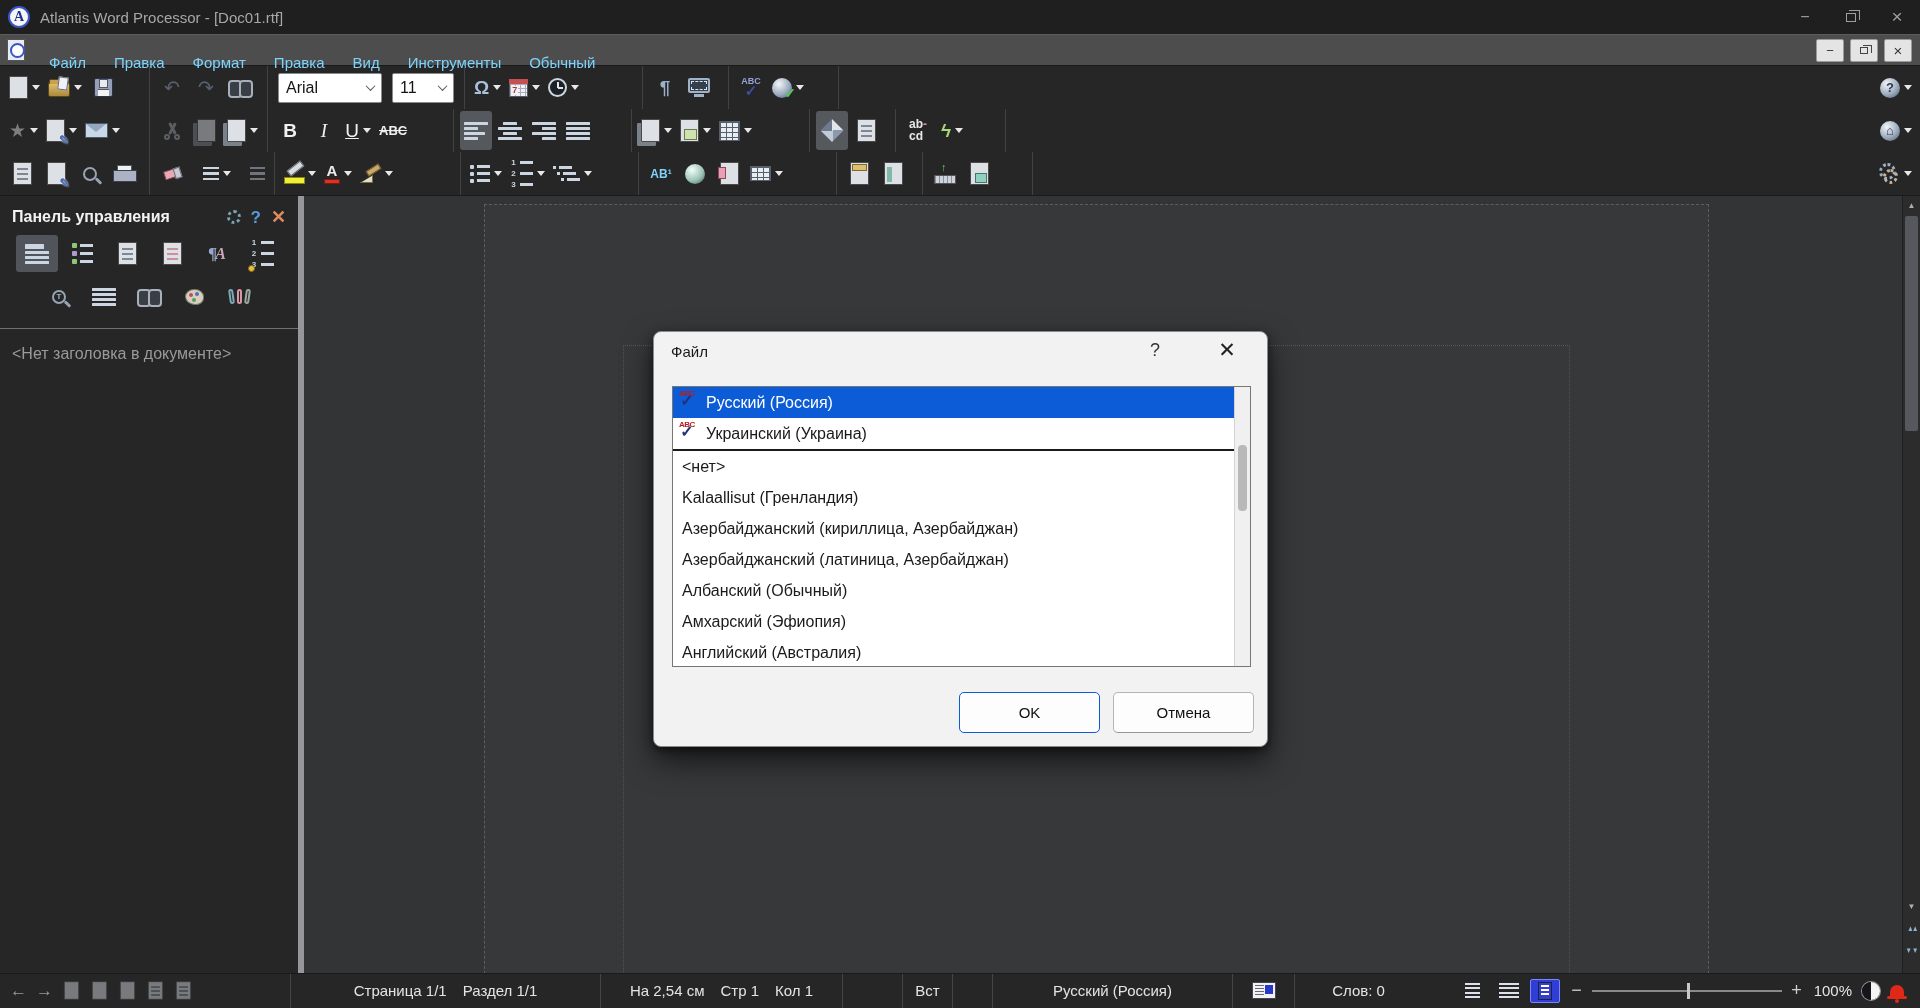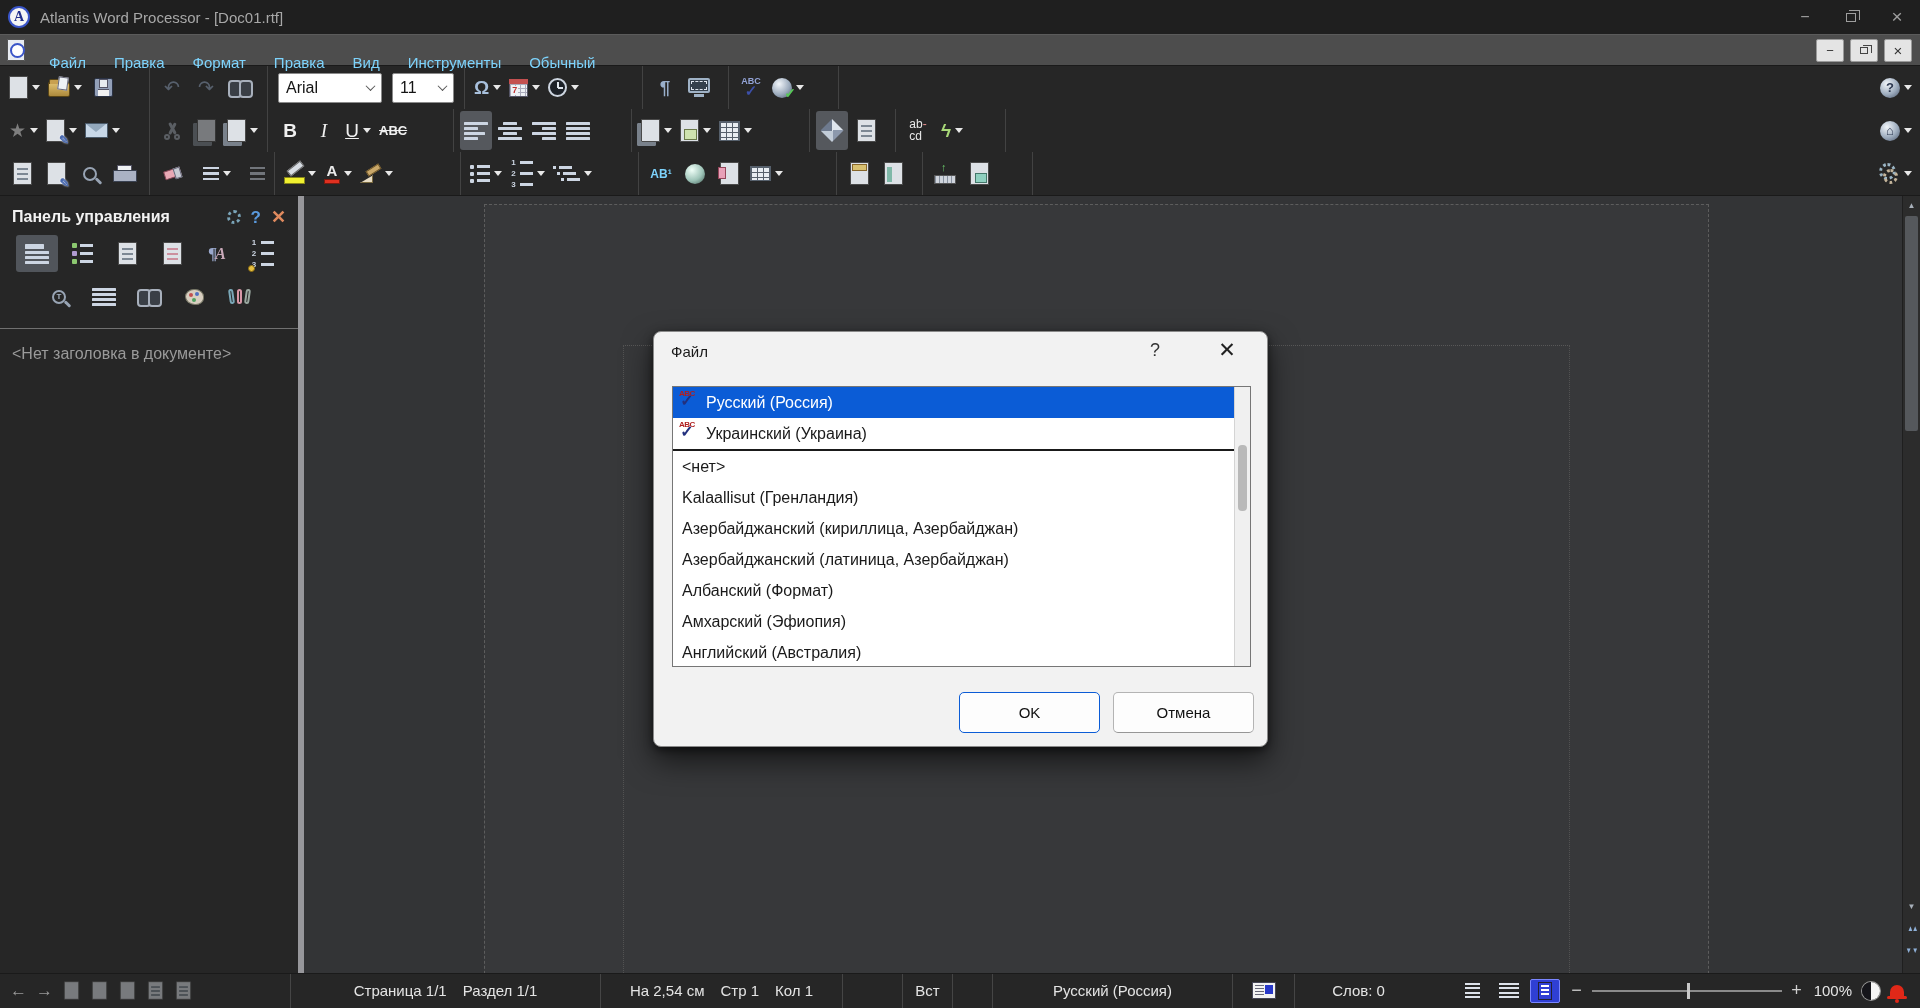--- a/index.html
+++ b/index.html
@@ -83,21 +83,21 @@
   .ic-mon{width:22px;height:15px;border:2px solid #9fb2c6;border-radius:2px;background:#34404c;position:relative;flex:none;margin-bottom:5px}
   .ic-mon::before{content:'';position:absolute;inset:1px;border:1px dashed #dfe6ee}
   .ic-mon::after{content:'';position:absolute;left:50%;bottom:-6px;transform:translateX(-50%);width:10px;height:3px;background:#9fb2c6}
   .ic-sphere{width:20px;height:20px;border-radius:50%;background:radial-gradient(circle at 35% 30%,#f2f6fa,#9cabbd 55%,#49556a);position:relative;flex:none}
   .ic-sphere.glass{background:radial-gradient(circle at 35% 30%,#f0fff8,#9ec4b8 55%,#3d5a52)}
   .ic-sphere .sov{position:absolute;inset:0;display:flex;align-items:center;justify-content:center;font-size:13px;font-weight:bold;color:#2c3850}
   .ic-sphere .sov.green{align-items:flex-end;justify-content:flex-end;color:#58c858;font-size:14px;right:-4px;bottom:-3px}
   .ic-abc{display:flex;flex-direction:column;align-items:center;line-height:1;flex:none}
   .ic-abc .a{font-size:9px;font-weight:bold;color:#93a3d6;letter-spacing:0}
   .ic-abc .c{font-size:15px;font-weight:bold;color:#3c4fa8;margin-top:-3px}
-  .ic-abcd{display:flex;flex-direction:column;line-height:.95;font-size:12px;font-weight:normal;color:#e8e8e8;flex:none}
+  .ic-abcd{display:flex;flex-direction:column;line-height:.95;font-size:12px;font-weight:bold;color:#e8e8e8;flex:none}
   .ic-abcd .r{display:flex}
   .ic-abcd .red{color:#e89090}
   .ic-align{display:flex;flex-direction:column;gap:2px;width:24px;flex:none}
   .ic-align span{height:3px;background:#ccd5e2;border-radius:.5px}
   .ic-align.vl span:nth-child(1){width:100%}.ic-align.vl span:nth-child(2){width:58%}.ic-align.vl span:nth-child(3){width:88%}.ic-align.vl span:nth-child(4){width:58%}
   .ic-align.vc{align-items:center}.ic-align.vc span:nth-child(odd){width:62%}.ic-align.vc span:nth-child(even){width:100%}
   .ic-align.vr{align-items:flex-end}.ic-align.vr span:nth-child(odd){width:100%}.ic-align.vr span:nth-child(even){width:58%}
   .ic-align.vj span{width:100%}
   .ic-align.vhd span:nth-child(1){width:80%;height:5px}.ic-align.vhd span:nth-child(n+2){width:100%}
   .ic-list{display:flex;flex-direction:column;gap:3px;flex:none;position:relative}
@@ -864,21 +864,21 @@
         <div class="lrow">
           <span>Kalaallisut (Гренландия)</span>
         </div>
         <div class="lrow">
           <span>Азербайджанский (кириллица, Азербайджан)</span>
         </div>
         <div class="lrow">
           <span>Азербайджанский (латиница, Азербайджан)</span>
         </div>
         <div class="lrow">
-          <span>Албанский (Формат)</span>
+          <span>Албанский (Обычный)</span>
         </div>
         <div class="lrow">
           <span>Амхарский (Эфиопия)</span>
         </div>
         <div class="lrow">
           <span>Английский (Австралия)</span>
         </div>
       </div>
     <div class="llist-scroll">
       <div class="llist-thumb"></div>

